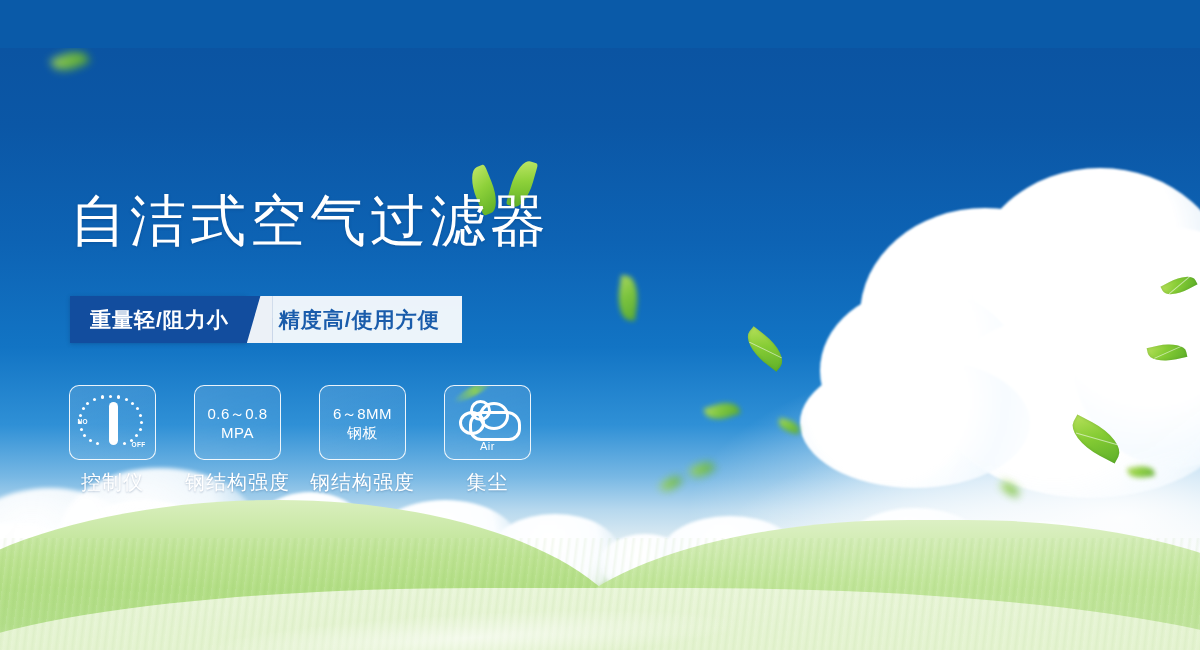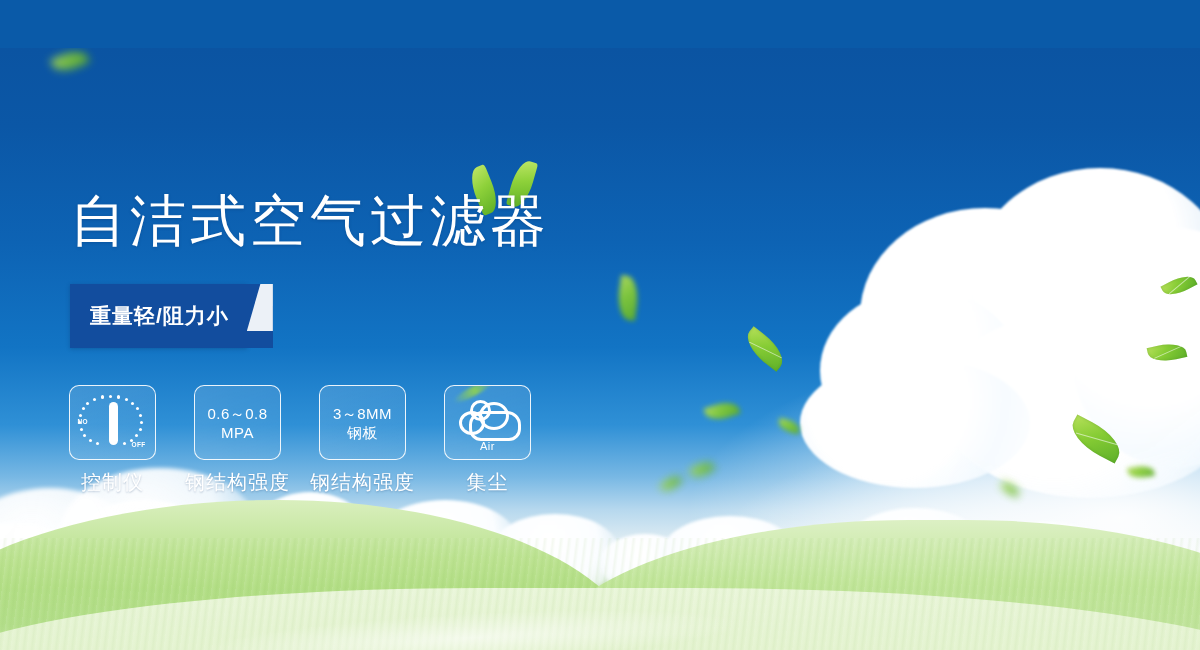--- a/index.html
+++ b/index.html
@@ -146,21 +146,21 @@
   .sprout .s-r{left:42px;top:4px;transform:rotate(16deg);}
 
   
   .title{
     position:absolute;left:70px;top:140px;
     font-size:56px;line-height:66px;letter-spacing:4px;
     color:#ffffff;font-weight:300;white-space:nowrap;
     text-shadow:0 1px 3px rgba(0,40,90,.25);
   }
 
-  .subbar{position:absolute;left:70px;top:236px;height:64px;display:flex;align-items:stretch;}
+  .subbar{position:absolute;left:70px;top:248px;height:47px;display:flex;align-items:stretch;}
   .subbar-a{
     background:#124d9e;color:#ffffff;
     display:flex;align-items:center;padding:0 18px 0 20px;
     font-size:21px;letter-spacing:1px;font-weight:bold;
     box-shadow:0 1px 4px rgba(0,30,70,.25);
   }
   .subbar-slant{
     width:26px;background:#124d9e;position:relative;
   }
   .subbar-slant::after{
@@ -297,20 +297,21 @@
   <div class="sprout">
     <i class="s-l"></i>
       <i class="s-r"></i>
   </div>
 
   <div class="title">自洁式空气过滤器</div>
 
   <div class="subbar">
     <div class="subbar-a">重量轻/阻力小</div>
     <div class="subbar-slant"></div>
+    <div class="subbar-b">精度高/使用方便</div>
   </div>
 
   <div class="features">
 
     <div class="feature">
       <div class="fbox">
         <div class="gauge">
           <span class="dot" style="left:31px;top:2px;"></span>
           <span class="dot" style="left:39px;top:2.7px;"></span>
           <span class="dot" style="left:47px;top:5px;"></span>
@@ -344,21 +345,21 @@
       <div class="fbox">
         <div class="fbox-text">0.6～0.8</div>
         <div class="fbox-text">MPA</div>
       </div>
       <div class="flabel">钢结构强度</div>
     </div>
 
 
     <div class="feature">
       <div class="fbox">
-        <div class="fbox-text">3～8MM</div>
+        <div class="fbox-text">6～8MM</div>
         <div class="fbox-text">钢板</div>
       </div>
       <div class="flabel">钢结构强度</div>
     </div>
 
     <div class="feature">
       <div class="fbox">
         <div class="airicon">
           <span class="streak"></span>
           <span class="c-sun"></span>

